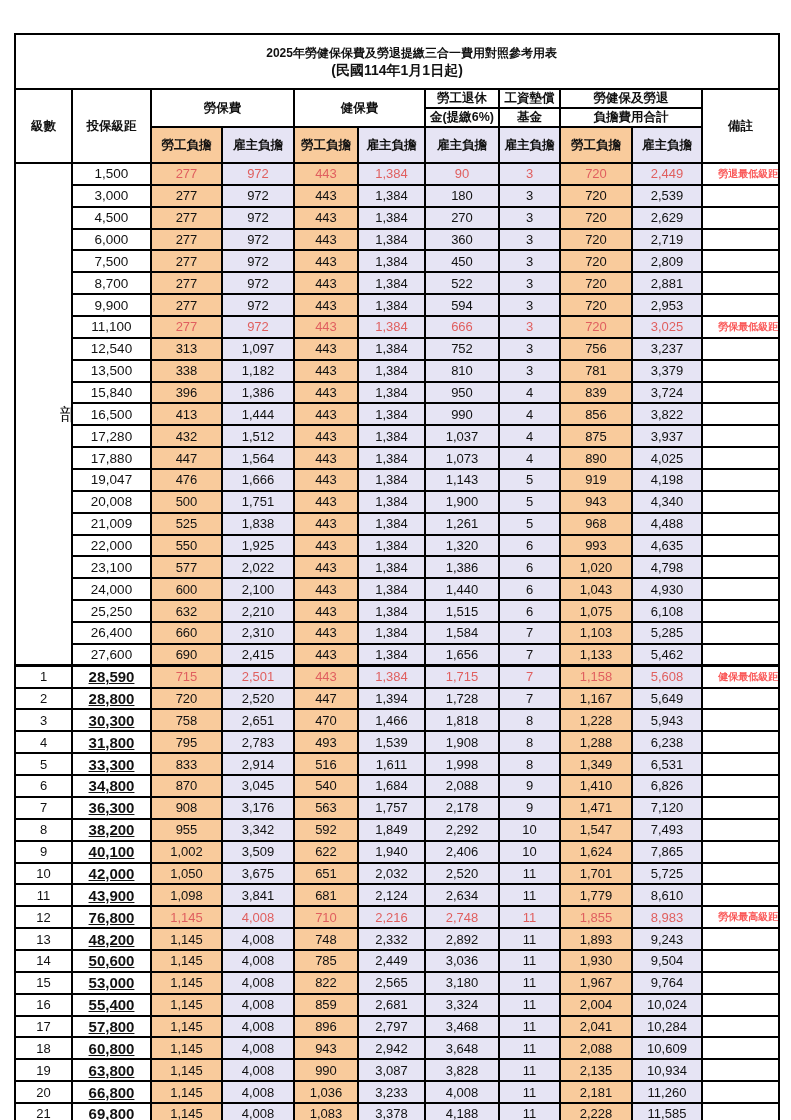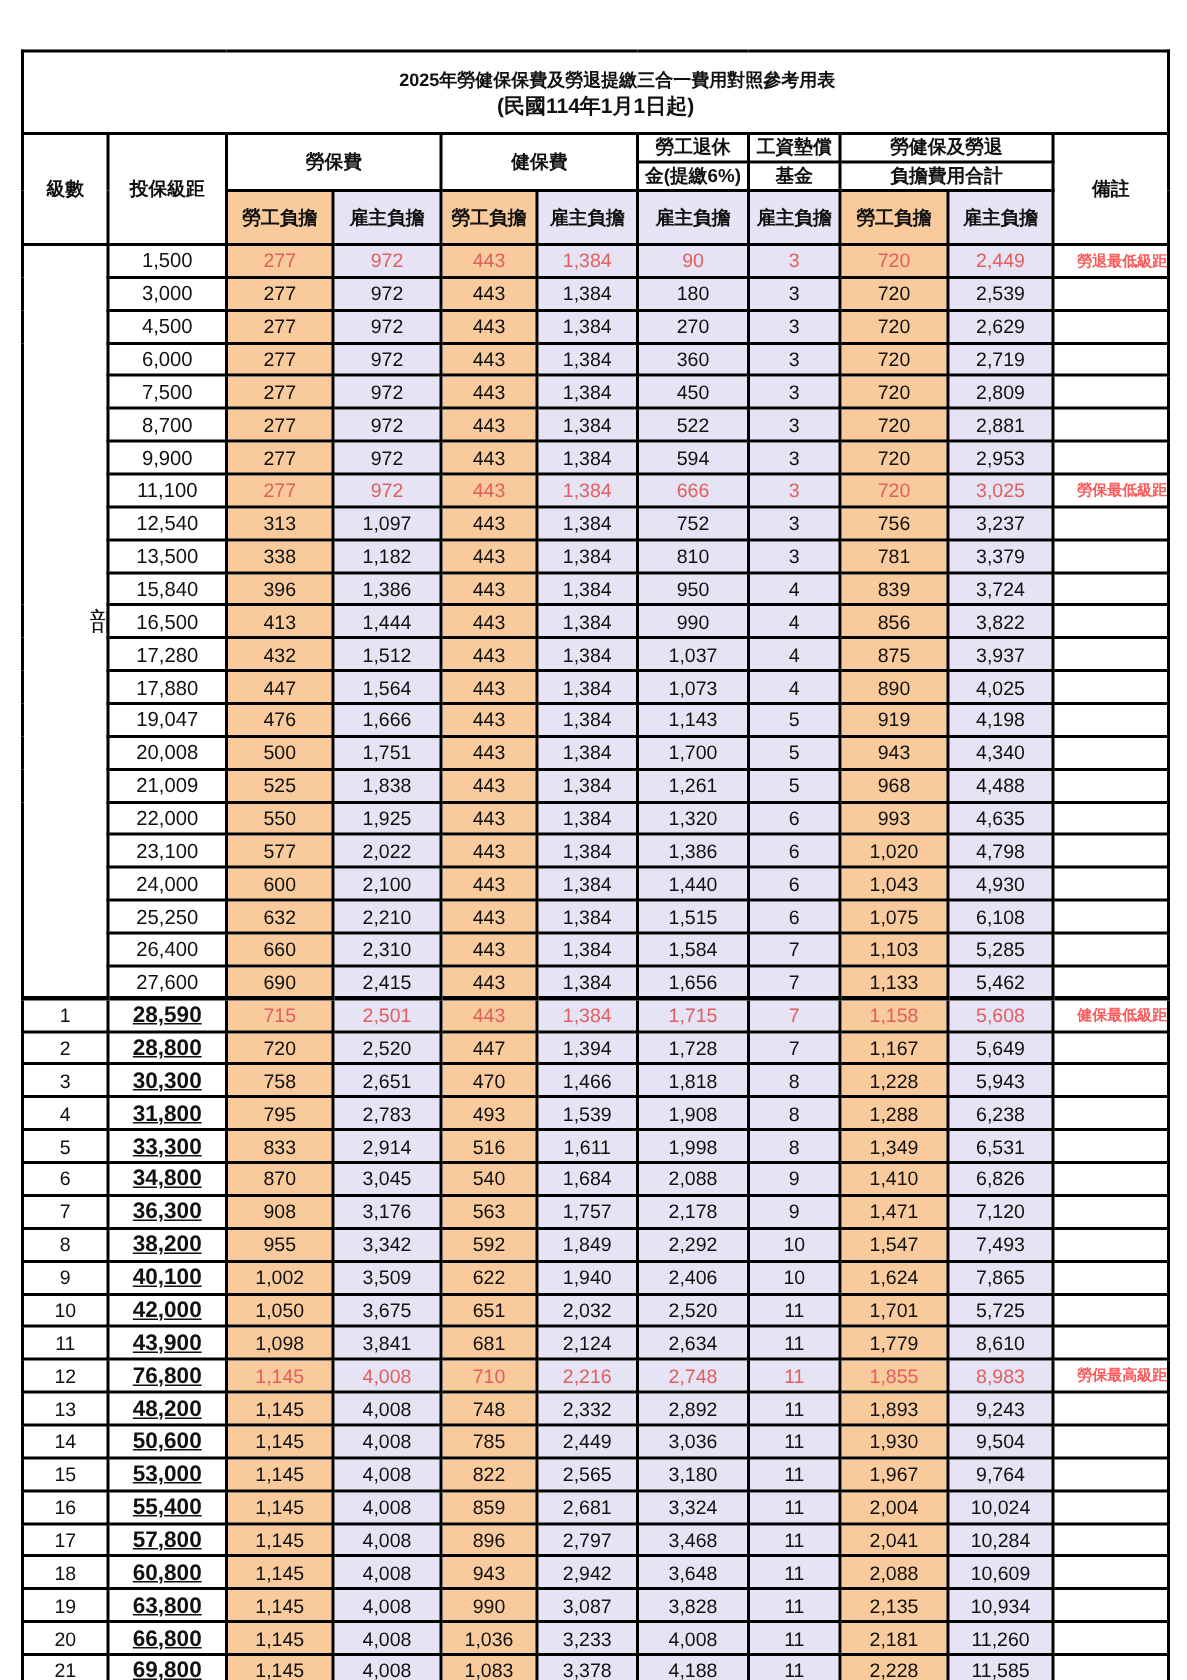--- a/index.html
+++ b/index.html
@@ -264,21 +264,21 @@
         <td class="val emp">919</td>
         <td class="val er">4,198</td>
         <td class="note-cell"></td>
       </tr>
       <tr>
         <td class="bracket">20,008</td>
         <td class="val emp">500</td>
         <td class="val er">1,751</td>
         <td class="val emp">443</td>
         <td class="val er">1,384</td>
-        <td class="val er">1,700</td>
+        <td class="val er">1,900</td>
         <td class="val er">5</td>
         <td class="val emp">943</td>
         <td class="val er">4,340</td>
         <td class="note-cell"></td>
       </tr>
       <tr>
         <td class="bracket">21,009</td>
         <td class="val emp">525</td>
         <td class="val er">1,838</td>
         <td class="val emp">443</td>

